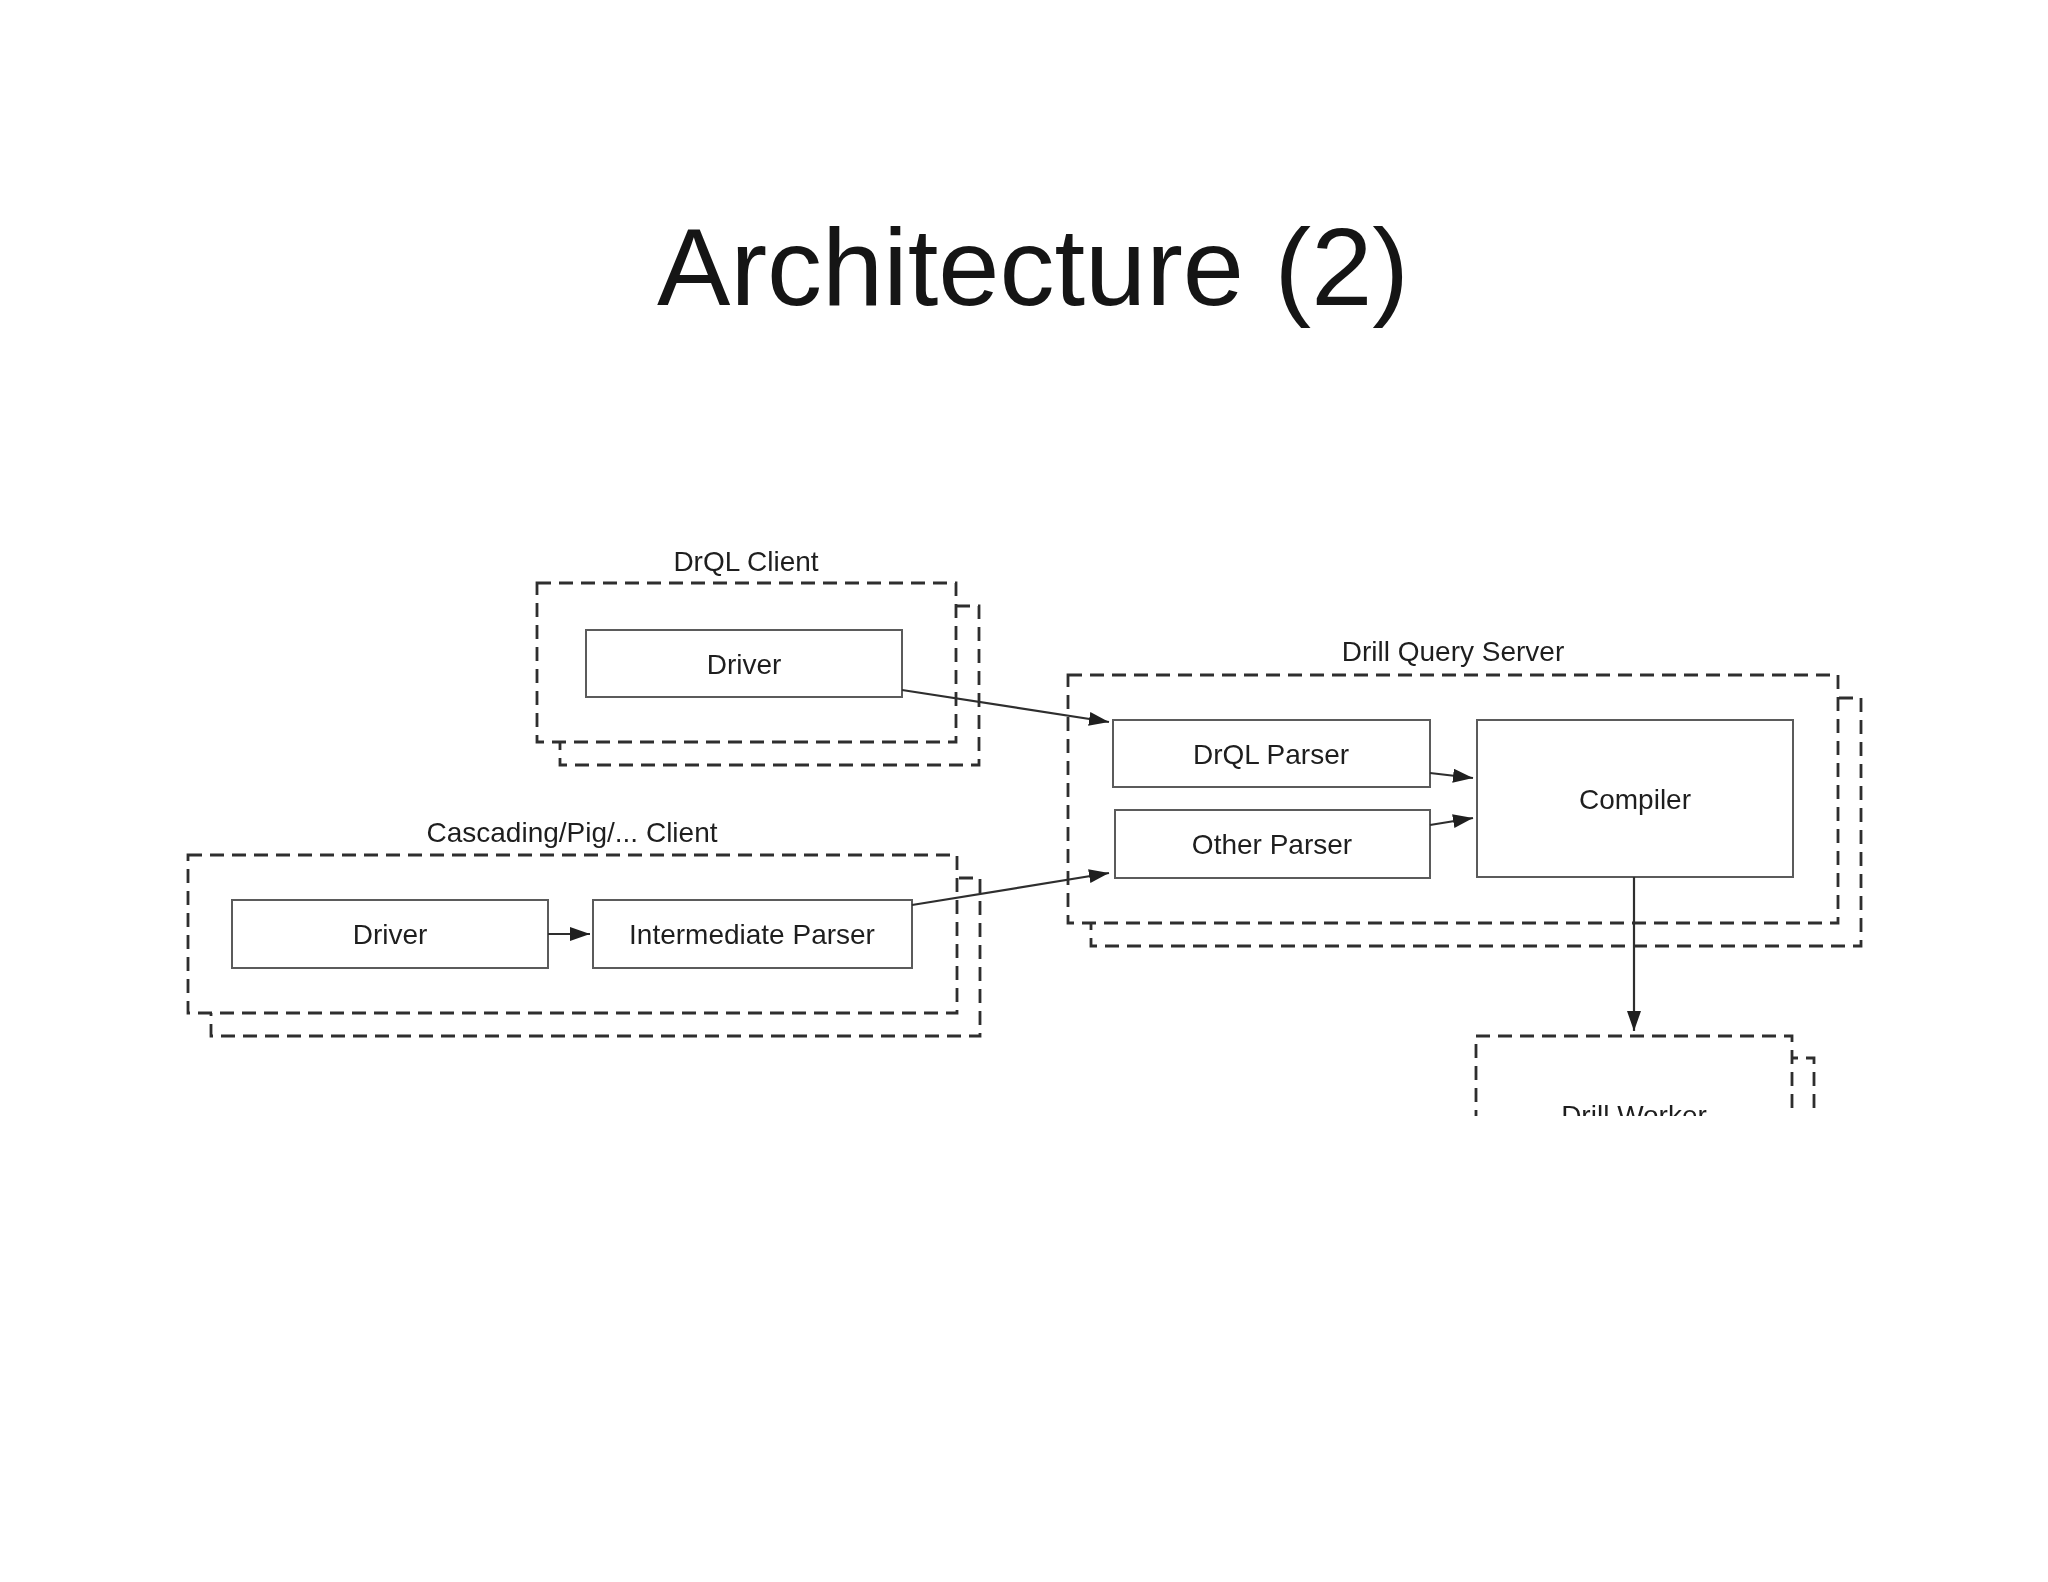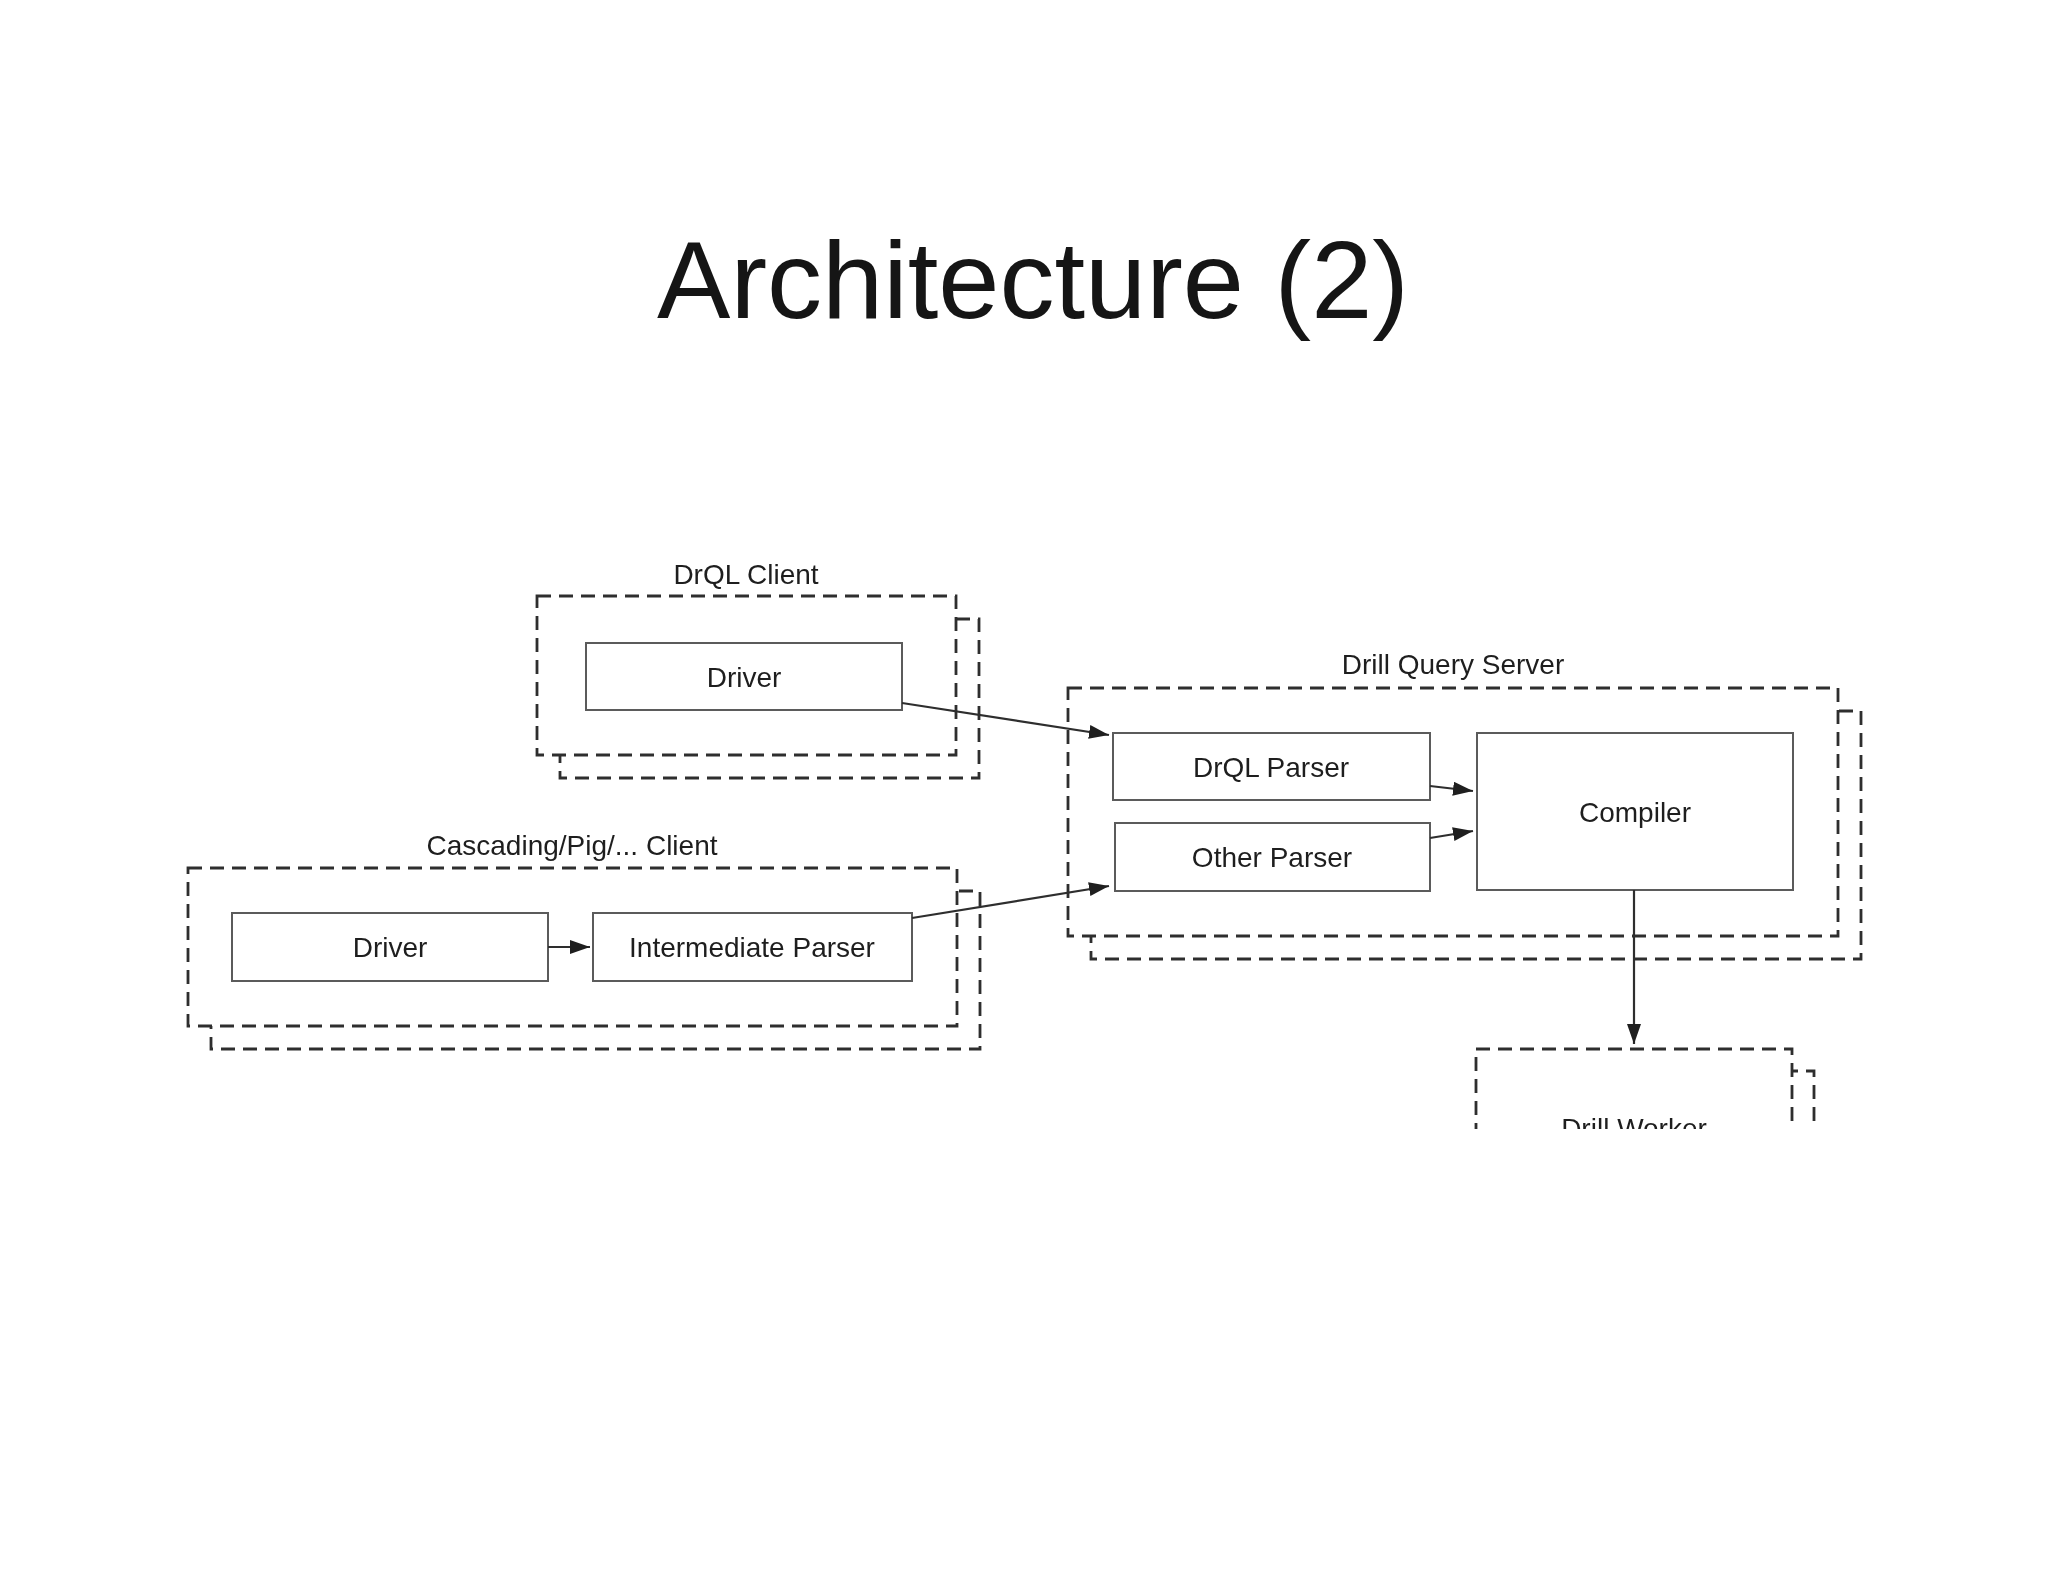--- a/index.html
+++ b/index.html
@@ -7,21 +7,20 @@
     padding: 0;
     background: #ffffff;
   }
   .slide {
     position: relative;
     width: 2048px;
     height: 1116px;
     background: #ffffff;
     overflow: hidden;
     font-family: "Liberation Sans", sans-serif;
-    margin-top: 13px;
   }
   svg { display: block; }
 
   .title-text {
     font-family: "Liberation Sans", sans-serif;
     font-size: 110px;
     fill: #151515;
   }
   .group-label {
     font-family: "Liberation Sans", sans-serif;

